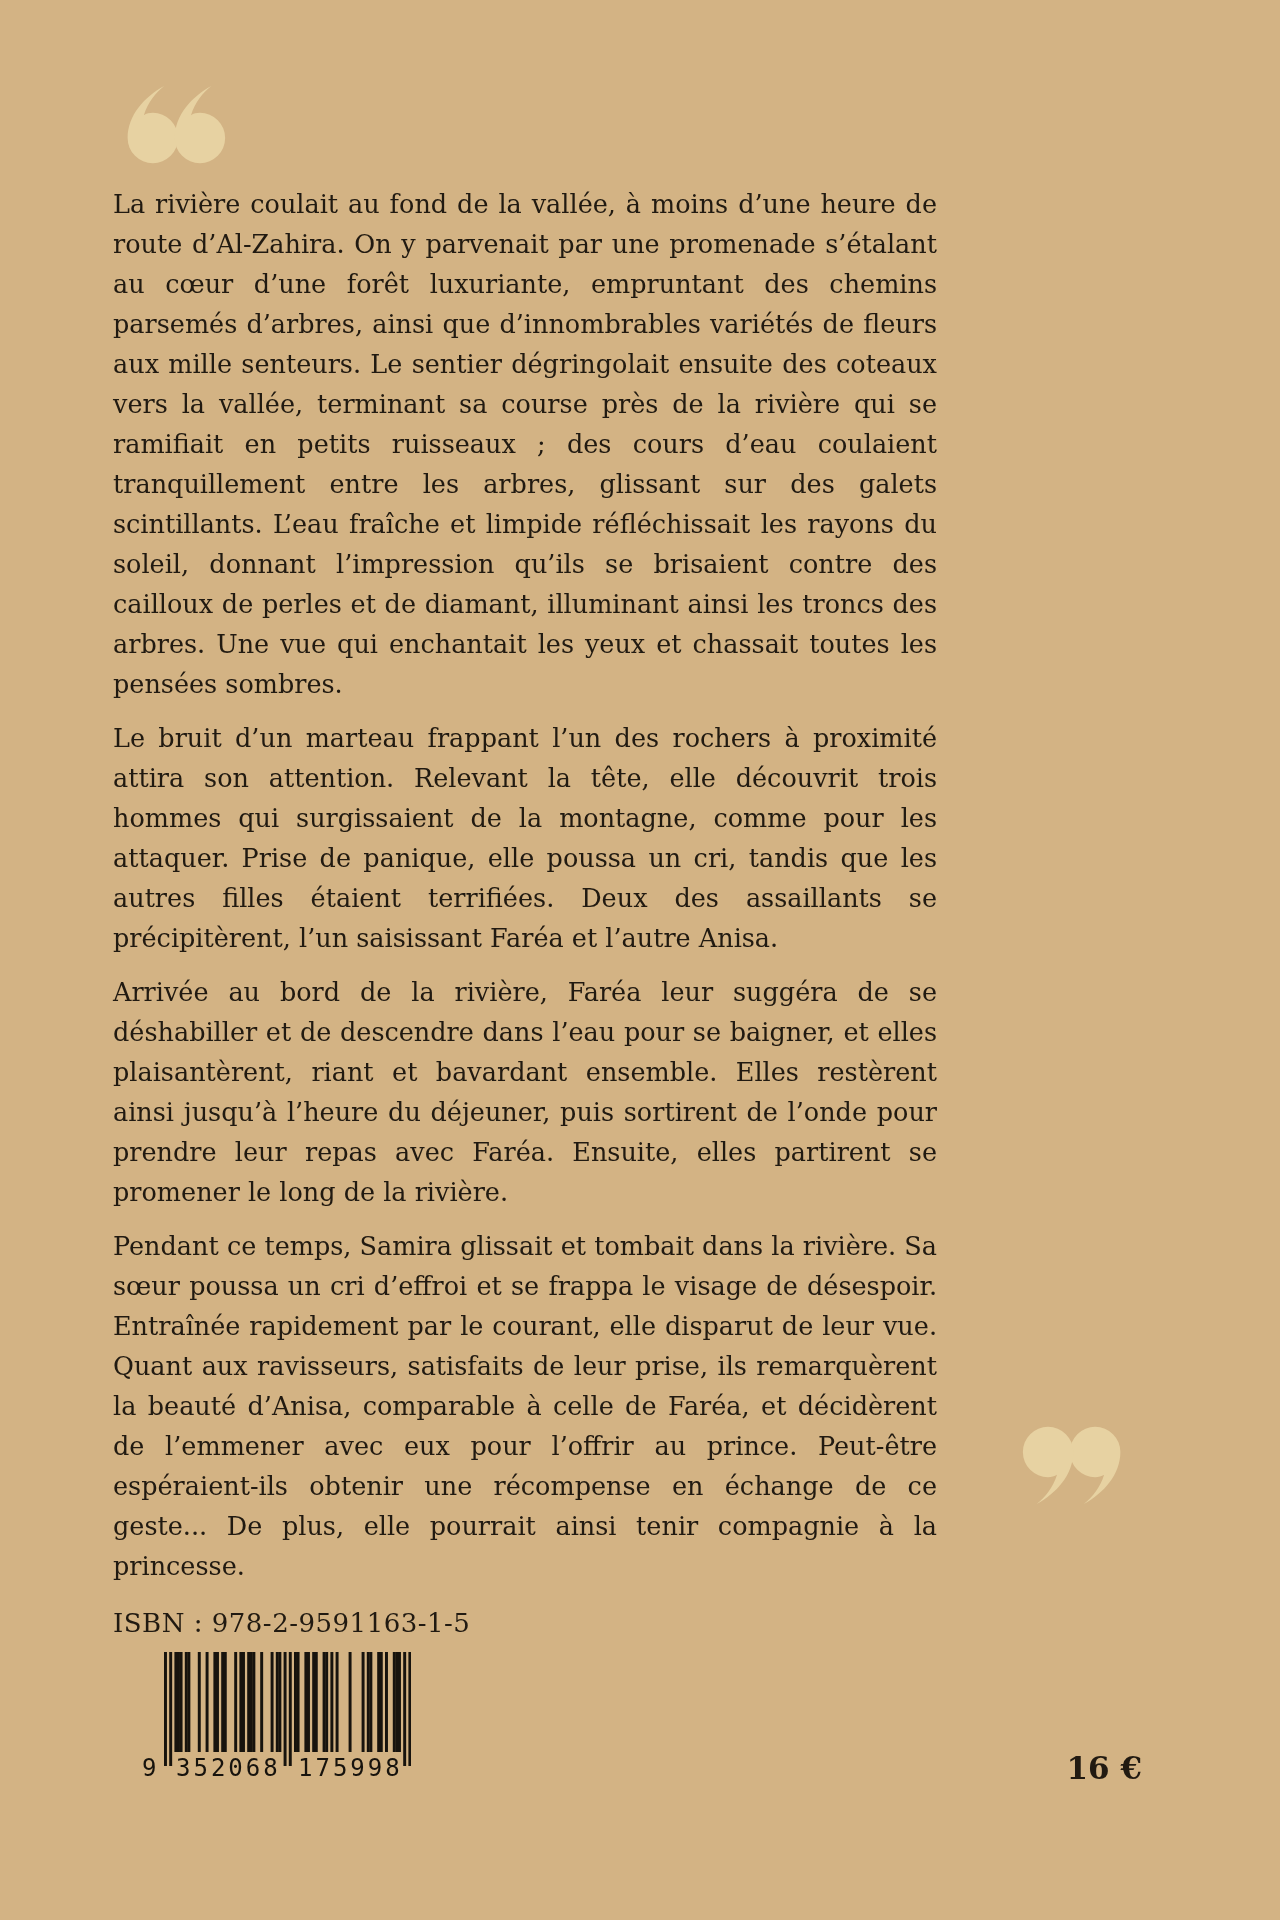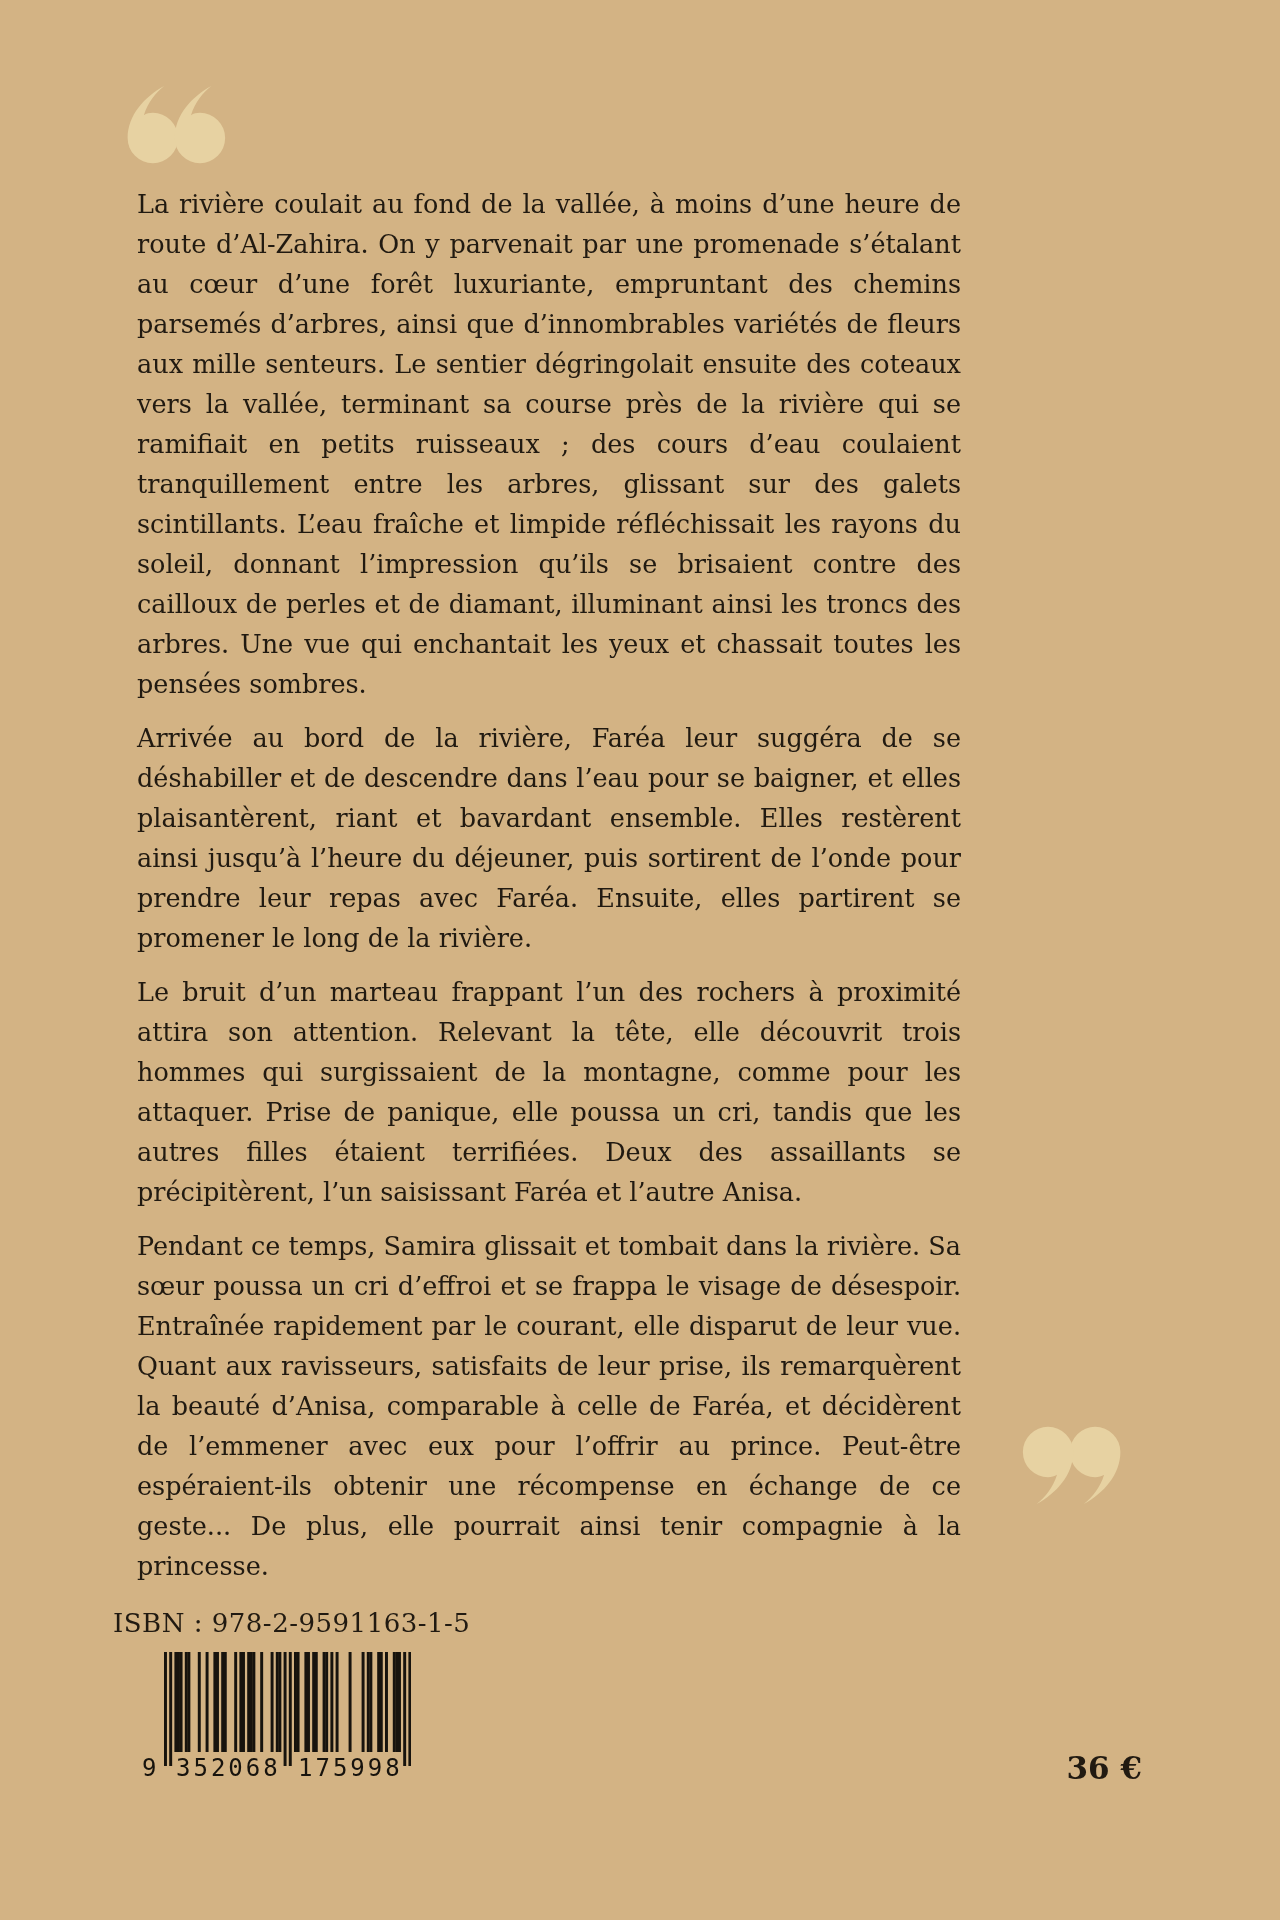--- a/index.html
+++ b/index.html
@@ -29,21 +29,20 @@
   .quote-mark svg{display:block;}
   .quote-open{left:126px;top:84px;}
   .quote-close{left:1018px;top:1424px;transform:rotate(180deg);}
   .text-block{
     position:absolute;
     left:113px;top:184px;width:824px;
     font-size:25.5px;
     line-height:40px;
     text-align:justify;
     color:var(--ink);
-    margin-left:24px;
   }
   .text-block p{margin:0 0 14px 0;}
   .text-block p:last-child{margin-bottom:0;}
   .isbn-line{
     position:absolute;
     left:113px;top:1608px;
     font-size:26px;
     letter-spacing:0.5px;
     color:var(--ink);
     text-align:right;
@@ -78,22 +77,22 @@
 
   <div class="quote-mark quote-open">
     <svg width="104" height="82" viewBox="0 0 128 100" fill="currentColor" aria-hidden="true">
       <path d="M47 2 C23 15 2 38 2 66 A31 31 0 1 0 33 35 C29 35 25 36 22 38 C27 22 36 11 47 2 Z"></path>
       <path d="M105 2 C81 15 60 38 60 66 A31 31 0 1 0 91 35 C87 35 83 36 80 38 C85 22 94 11 105 2 Z"></path>
     </svg>
   </div>
 
   <div class="text-block">
     <p>La rivière coulait au fond de la vallée, à moins d’une heure de route d’Al-Zahira. On y parvenait par une promenade s’étalant au cœur d’une forêt luxuriante, empruntant des chemins parsemés d’arbres, ainsi que d’innombrables variétés de fleurs aux mille senteurs. Le sentier dégringolait ensuite des coteaux vers la vallée, terminant sa course près de la rivière qui se ramifiait en petits ruisseaux ; des cours d’eau coulaient tranquillement entre les arbres, glissant sur des galets scintillants. L’eau fraîche et limpide réfléchissait les rayons du soleil, donnant l’impression qu’ils se brisaient contre des cailloux de perles et de diamant, illuminant ainsi les troncs des arbres. Une vue qui enchantait les yeux et chassait toutes les pensées sombres.</p>
+    <p>Le bruit d’un marteau frappant l’un des rochers à proximité attira son attention. Relevant la tête, elle découvrit trois hommes qui surgissaient de la montagne, comme pour les attaquer. Prise de panique, elle poussa un cri, tandis que les autres filles étaient terrifiées. Deux des assaillants se précipitèrent, l’un saisissant Faréa et l’autre Anisa.</p>
     <p>Arrivée au bord de la rivière, Faréa leur suggéra de se déshabiller et de descendre dans l’eau pour se baigner, et elles plaisantèrent, riant et bavardant ensemble. Elles restèrent ainsi jusqu’à l’heure du déjeuner, puis sortirent de l’onde pour prendre leur repas avec Faréa. Ensuite, elles partirent se promener le long de la rivière.</p>
-    <p>Le bruit d’un marteau frappant l’un des rochers à proximité attira son attention. Relevant la tête, elle découvrit trois hommes qui surgissaient de la montagne, comme pour les attaquer. Prise de panique, elle poussa un cri, tandis que les autres filles étaient terrifiées. Deux des assaillants se précipitèrent, l’un saisissant Faréa et l’autre Anisa.</p>
     <p>Pendant ce temps, Samira glissait et tombait dans la rivière. Sa sœur poussa un cri d’effroi et se frappa le visage de désespoir. Entraînée rapidement par le courant, elle disparut de leur vue. Quant aux ravisseurs, satisfaits de leur prise, ils remarquèrent la beauté d’Anisa, comparable à celle de Faréa, et décidèrent de l’emmener avec eux pour l’offrir au prince. Peut-être espéraient-ils obtenir une récompense en échange de ce geste... De plus, elle pourrait ainsi tenir compagnie à la princesse.</p>
   </div>
 
   <div class="quote-mark quote-close">
     <svg width="104" height="82" viewBox="0 0 128 100" fill="currentColor" aria-hidden="true">
       <path d="M47 2 C23 15 2 38 2 66 A31 31 0 1 0 33 35 C29 35 25 36 22 38 C27 22 36 11 47 2 Z"></path>
       <path d="M105 2 C81 15 60 38 60 66 A31 31 0 1 0 91 35 C87 35 83 36 80 38 C85 22 94 11 105 2 Z"></path>
     </svg>
   </div>
 
@@ -149,15 +148,15 @@
         <rect x="239.20" y="0" width="2.95" height="114" fill="var(--bars)"></rect>
         <rect x="244.40" y="0" width="2.95" height="114" fill="var(--bars)"></rect>
       </svg>
     <div class="barcode-digits">
       <span class="bc-first">9</span>
       <span class="bc-group2">352068</span>
       <span class="bc-group3">175998</span>
     </div>
   </div>
 
-  <div class="price">36 €</div>
+  <div class="price">16 €</div>
 
 </div>
 
 </body></html>

